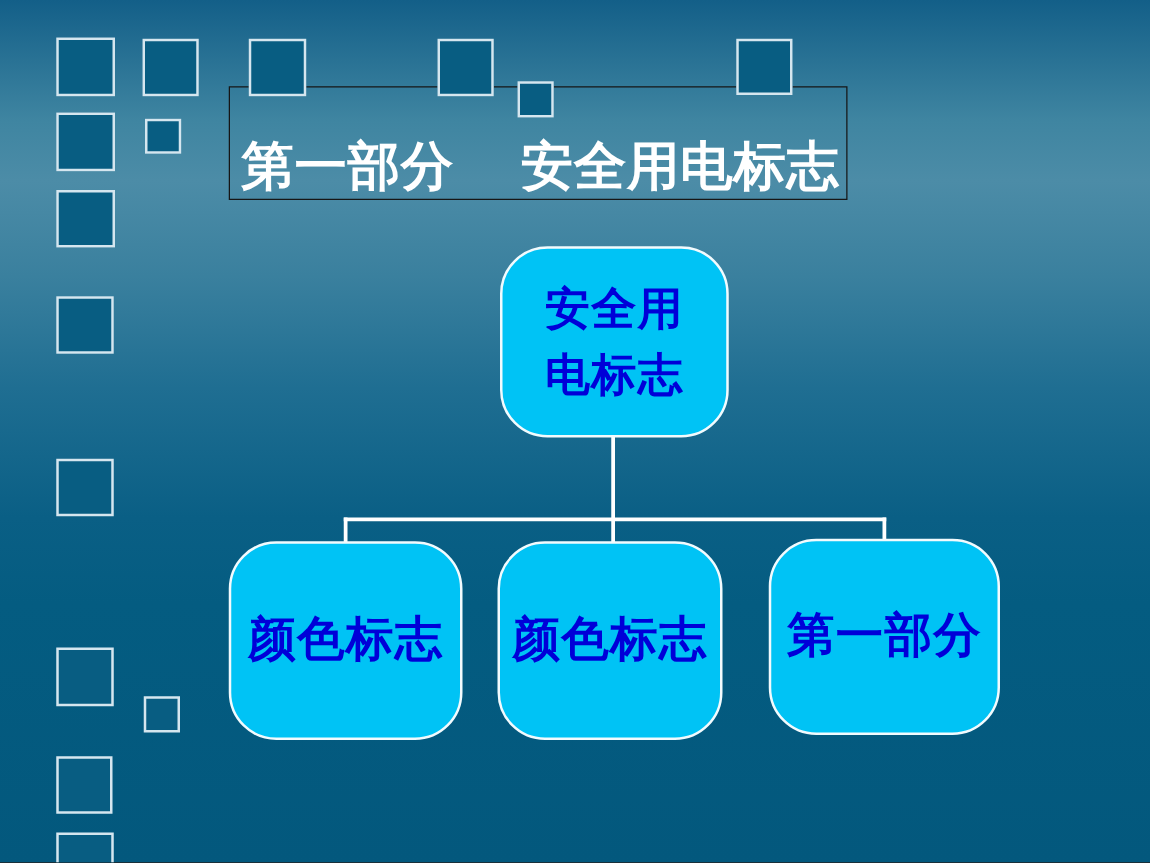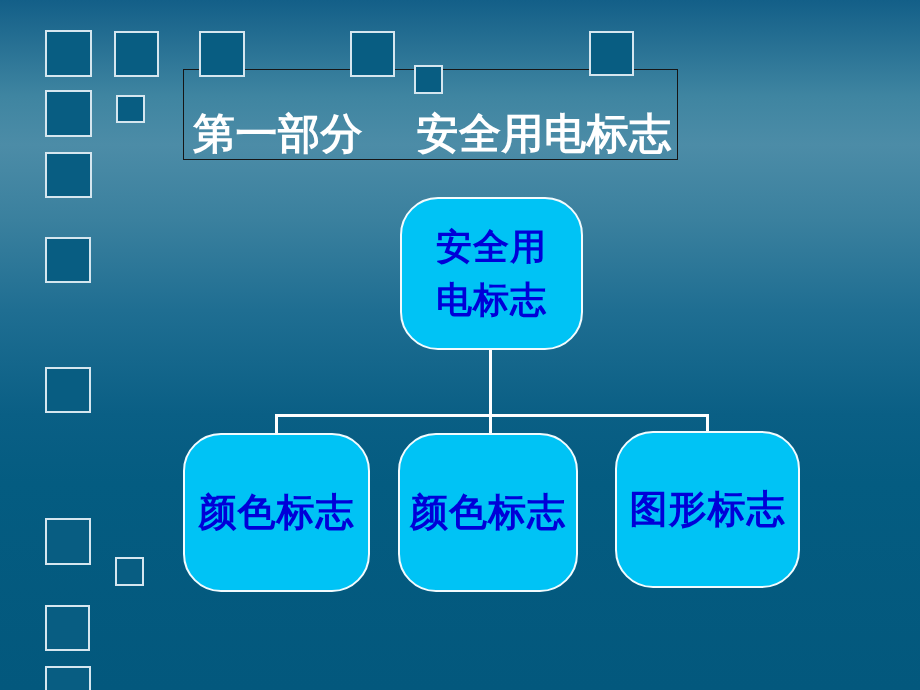--- a/index.html
+++ b/index.html
@@ -126,16 +126,16 @@
 
   <div class="node child" style="left:183px;top:433px;width:187px;height:159px">
     <span class="node-label">颜色标志</span>
   </div>
 
   <div class="node child" style="left:398px;top:433px;width:180px;height:159px">
     <span class="node-label">颜色标志</span>
   </div>
 
   <div class="node child" style="left:615px;top:431px;width:185px;height:157px">
-    <span class="node-label">图形标志</span>
+    <span class="node-label">第一部分</span>
   </div>
 
 </div>
 
 </body></html>

